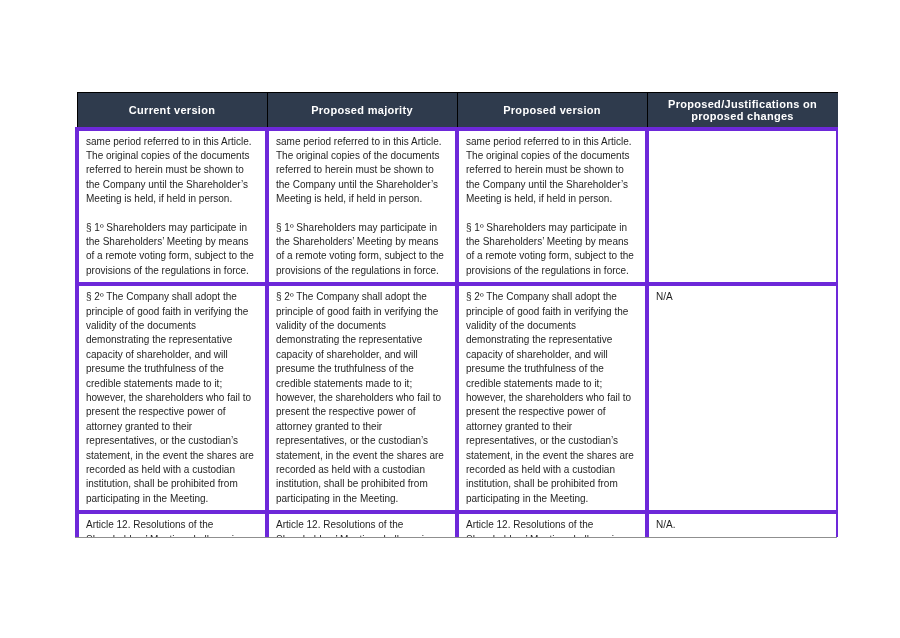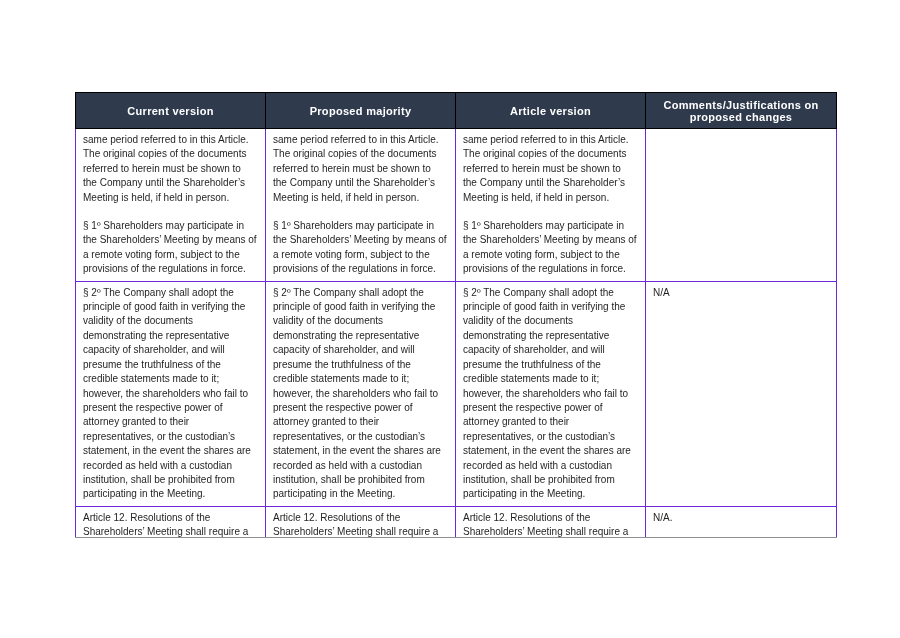--- a/index.html
+++ b/index.html
@@ -34,21 +34,21 @@
     font-size: 11px;
     font-weight: bold;
     letter-spacing: 0.3px;
     text-align: center;
     vertical-align: middle;
     border: 1px solid #000000;
     height: 36px;
     padding: 4px 10px;
   }
   table.doc-table td {
-    border: 1px solid #6d28d9;
+    border: 4px solid #6d28d9;
     vertical-align: top;
     text-align: left;
     padding: 4px 8px 4px 7px;
     font-size: 10px;
     line-height: 14.4px;
     color: #1f1f1f;
     overflow: hidden;
   }
   tr.row-1 td { height: 144px; }
   tr.row-2 td { height: 217px; }
@@ -75,22 +75,22 @@
       <colgroup>
         <col style="width:190px">
           <col style="width:190px">
           <col style="width:190px">
           <col style="width:191px">
       </colgroup>
       <thead>
         <tr>
           <th>Current version</th>
           <th>Proposed majority</th>
-          <th>Article version</th>
-          <th>Comments/Justifications on proposed changes</th>
+          <th>Proposed version</th>
+          <th>Proposed/Justifications on proposed changes</th>
         </tr>
       </thead>
       <tbody>
         <tr class="row-1">
           <td>
             <p>same period referred to in this Article. The original copies of the documents referred to herein must be shown to the Company until the Shareholder’s Meeting is held, if held in person.</p>
             <p>§ 1º Shareholders may participate in the Shareholders’ Meeting by means of a remote voting form, subject to the provisions of the regulations in force.</p>
           </td>
           <td>
             <p>same period referred to in this Article. The original copies of the documents referred to herein must be shown to the Company until the Shareholder’s Meeting is held, if held in person.</p>

